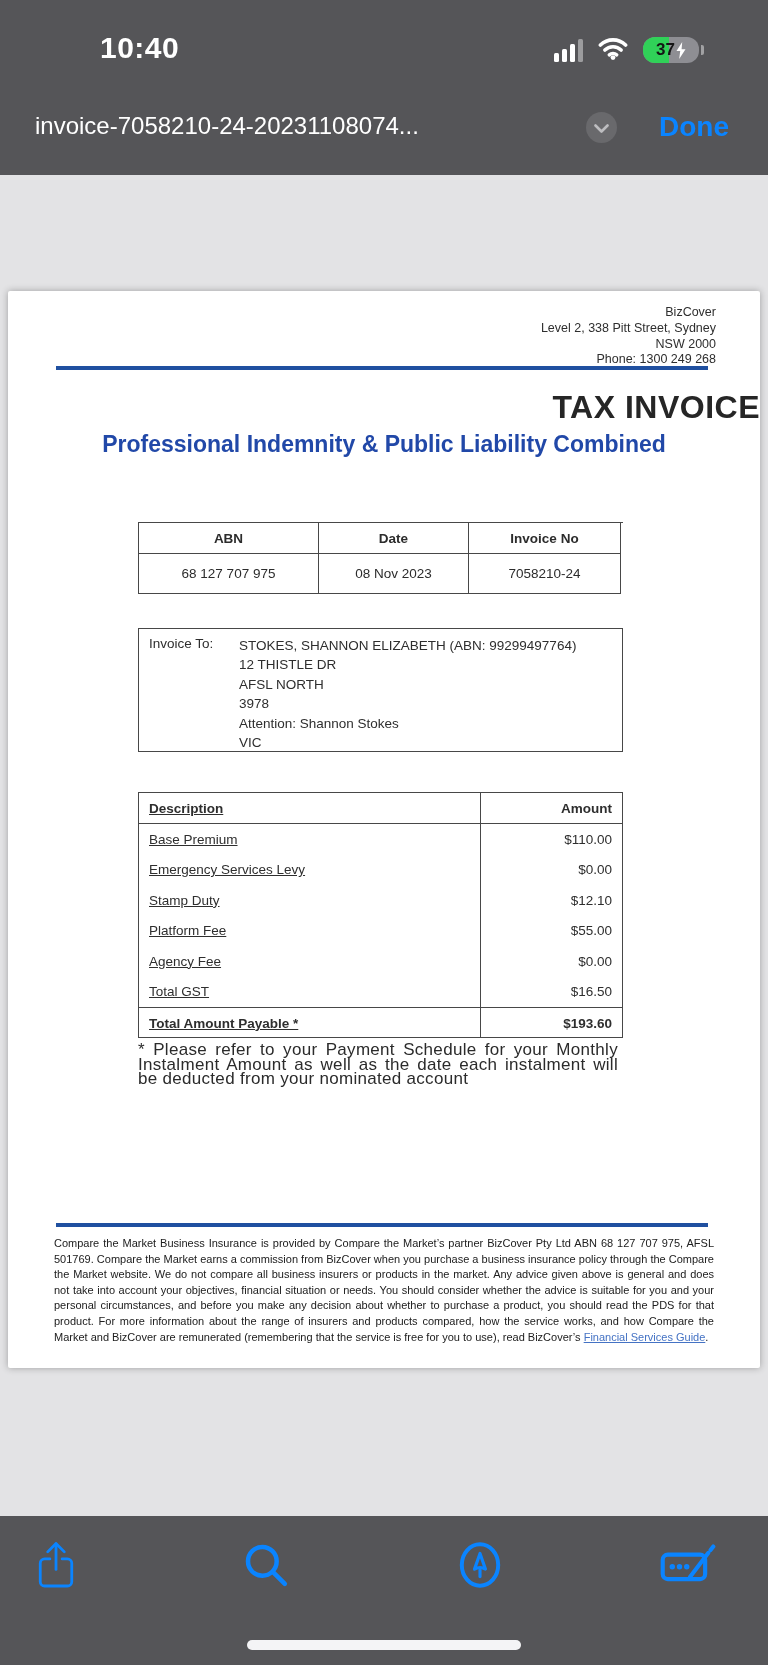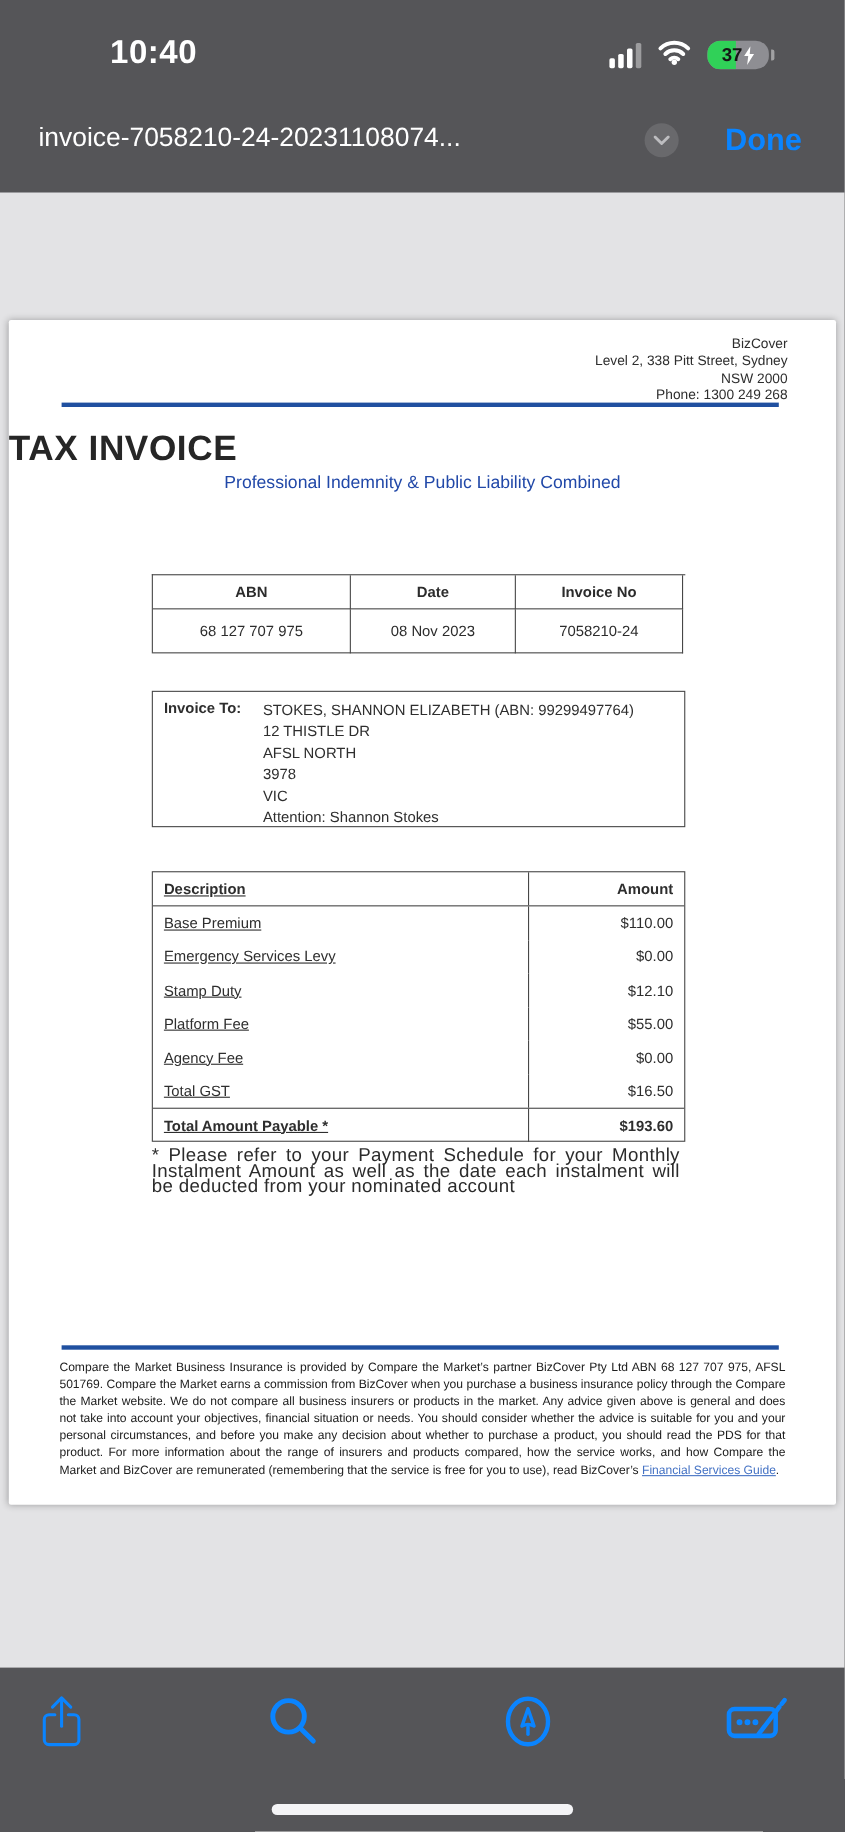--- a/index.html
+++ b/index.html
@@ -22,30 +22,30 @@
 
   .filename { position:absolute; left:35px; top:112px; width:545px; font-size:24px; color:#fff; white-space:nowrap; overflow:hidden; }
   .chevron-btn { position:absolute; left:586px; top:112px; width:31px; height:31px; border-radius:50%; background:#69696c; display:flex; align-items:center; justify-content:center; cursor:pointer; }
   .done-btn { position:absolute; left:659px; top:111px; font-size:28px; font-weight:600; color:#0a84ff; cursor:pointer; }
 
   
   .page { position:absolute; left:8px; top:291px; width:752px; height:1077px; background:#fff; border-radius:2px; box-shadow:0 0 7px rgba(0,0,0,.3); color:#2e2e2e; }
   .doc-header { position:absolute; top:14px; right:44px; text-align:right; font-size:12.5px; line-height:15.8px; color:#2e2e2e; }
   .rule { position:absolute; left:48px; width:652px; height:4px; background:#2050a0; }
   .rule1 { top:75px; } .rule2 { top:932px; }
-  .doc-title { position:absolute; top:98px; left:0; width:100%; text-align:left; font-size:32px; font-weight:700; letter-spacing:.5px; color:#262626; }
-  .doc-subtitle { position:absolute; top:140px; left:0; width:100%; text-align:center; font-size:16px; font-weight:400; color:#2148a8; }
+  .doc-title { position:absolute; top:98px; left:0; width:100%; text-align:right; font-size:32px; font-weight:700; letter-spacing:.5px; color:#262626; }
+  .doc-subtitle { position:absolute; top:140px; left:0; width:100%; text-align:center; font-size:23px; font-weight:700; color:#2148a8; }
 
   .meta-table { position:absolute; top:231px; left:130px; width:485px; display:grid; grid-template-columns:180px 150px 152px; border-top:1.5px solid #474747; border-left:1.5px solid #474747; }
   .meta-cell { border-right:1.5px solid #474747; border-bottom:1.5px solid #474747; display:flex; align-items:center; justify-content:center; font-size:13.5px; color:#2c2c2c; }
   .meta-head { height:31px; font-weight:700; }
   .meta-val { height:40px; }
 
   .invoice-box { position:absolute; top:337px; left:130px; width:485px; height:124px; border:1.5px solid #474747; font-size:13.5px; }
-  .invoice-label { position:absolute; left:10px; top:7px; font-weight:700; }
+  .invoice-label { position:absolute; left:10px; top:7px; font-weight:400; }
   .invoice-lines div { margin:0; }
   .invoice-lines { position:absolute; left:100px; top:7px; line-height:19.4px; }
 
   .charges { position:absolute; top:501px; left:130px; width:485px; height:246px; border:1.5px solid #474747; font-size:13.5px; display:flex; flex-direction:column; }
   .charge-row { display:flex; height:30.5px; flex:0 0 auto; }
   .charge-row.head { height:31px; font-weight:700; border-bottom:1.5px solid #474747; }
   .charge-row.total { height:31px; font-weight:700; border-top:1.5px solid #474747; margin-top:auto; }
   .cell-desc { width:342px; border-right:1.5px solid #474747; padding-left:10px; display:flex; align-items:center;text-decoration:underline; }
   .cell-amt { flex:1; padding-right:10px; display:flex; align-items:center; justify-content:flex-end; }
 
@@ -129,22 +129,22 @@
       <div class="meta-cell meta-val">7058210-24</div>
     </div>
 
     <div class="invoice-box">
       <div class="invoice-label">Invoice To:</div>
       <div class="invoice-lines">
         <div>STOKES, SHANNON ELIZABETH (ABN: 99299497764)</div>
         <div>12 THISTLE DR</div>
         <div>AFSL NORTH</div>
         <div>3978</div>
+        <div>Attention: Shannon Stokes</div>
         <div>VIC</div>
-        <div>Attention: Shannon Stokes</div>
       </div>
     </div>
 
     <div class="charges">
       <div class="charge-row head">
         <div class="cell-desc">Description</div>
         <div class="cell-amt">Amount</div>
       </div>
       <div class="charge-row">
         <div class="cell-desc">Base Premium</div>

